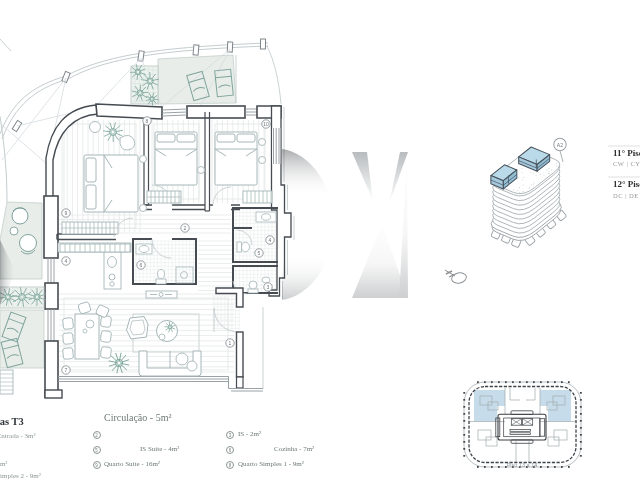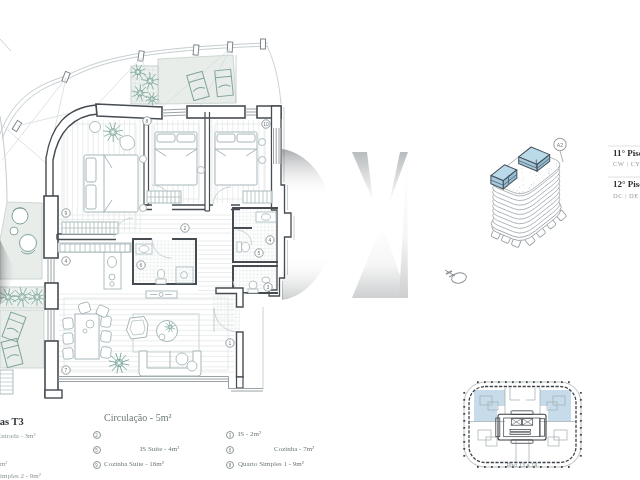--- a/index.html
+++ b/index.html
@@ -1015,21 +1015,21 @@
 <div style="position:absolute;left:92.5px;top:430.5px;width:8px;height:8px;border:0.8px solid #8b9693;border-radius:50%;box-sizing:border-box;font-size:4.5px;color:#77827f;text-align:center;line-height:7px;font-family:'Liberation Sans',sans-serif;">2</div>
 
 <div class="t" style="position:absolute;left:104px;top:412px;font-size:10px;color:#6d7a76;white-space:nowrap;">Circulação - 5m²</div>
 
 <div style="position:absolute;left:92.5px;top:445.5px;width:8px;height:8px;border:0.8px solid #8b9693;border-radius:50%;box-sizing:border-box;font-size:4.5px;color:#77827f;text-align:center;line-height:7px;font-family:'Liberation Sans',sans-serif;">5</div>
 
 <div class="t" style="position:absolute;left:104px;top:444.5px;font-size:7px;color:#6d7a76;white-space:nowrap;margin-left:36px;">IS Suite - 4m²</div>
 
 <div style="position:absolute;left:92.5px;top:460.5px;width:8px;height:8px;border:0.8px solid #8b9693;border-radius:50%;box-sizing:border-box;font-size:4.5px;color:#77827f;text-align:center;line-height:7px;font-family:'Liberation Sans',sans-serif;">9</div>
 
-<div class="t" style="position:absolute;left:104px;top:459.5px;font-size:7px;color:#6d7a76;white-space:nowrap;">Cozinha Suite - 16m²</div>
+<div class="t" style="position:absolute;left:104px;top:459.5px;font-size:7px;color:#6d7a76;white-space:nowrap;">Quarto Suite - 16m²</div>
 
 <div style="position:absolute;left:226px;top:430.5px;width:8px;height:8px;border:0.8px solid #8b9693;border-radius:50%;box-sizing:border-box;font-size:4.5px;color:#77827f;text-align:center;line-height:7px;font-family:'Liberation Sans',sans-serif;">3</div>
 
 <div class="t" style="position:absolute;left:238px;top:429.5px;font-size:7px;color:#6d7a76;white-space:nowrap;">IS - 2m²</div>
 
 <div style="position:absolute;left:226px;top:445.5px;width:8px;height:8px;border:0.8px solid #8b9693;border-radius:50%;box-sizing:border-box;font-size:4.5px;color:#77827f;text-align:center;line-height:7px;font-family:'Liberation Sans',sans-serif;">6</div>
 
 <div class="t" style="position:absolute;left:238px;top:444.5px;font-size:7px;color:#6d7a76;white-space:nowrap;margin-left:36px;">Cozinha - 7m²</div>
 
 <div style="position:absolute;left:226px;top:460.5px;width:8px;height:8px;border:0.8px solid #8b9693;border-radius:50%;box-sizing:border-box;font-size:4.5px;color:#77827f;text-align:center;line-height:7px;font-family:'Liberation Sans',sans-serif;">8</div>

